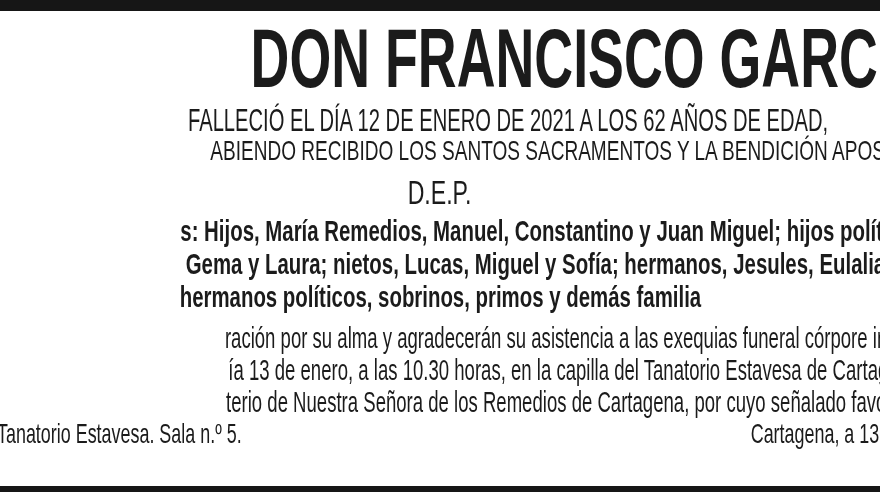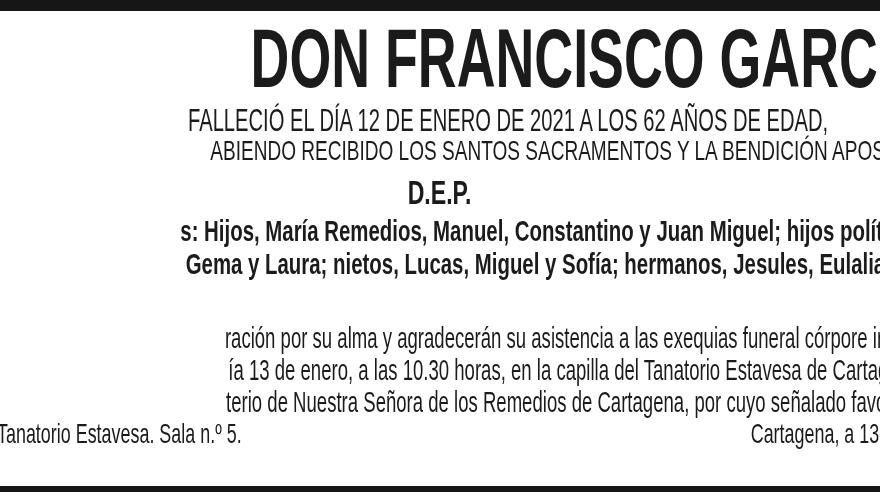--- a/index.html
+++ b/index.html
@@ -40,21 +40,21 @@
     transform-origin: center center;
   }
   .anchor-left  { text-align: left; }
   .anchor-left .cx { transform-origin: left center; }
   .anchor-right { text-align: right; }
   .anchor-right .cx { transform-origin: right center; }
 
   .t-title      { top: 16px;  font-size: 84px; font-weight: bold; }
   .t-death      { top: 104px; font-size: 32px; }
   .t-sacraments { top: 137px; font-size: 28px; }
-  .t-dep        { top: 176px; font-size: 33px; font-weight: bold; }
+  .t-dep        { top: 176px; font-size: 33px; font-weight: normal; }
   .t-fam1       { top: 216px; font-size: 30px; font-weight: bold; }
   .t-fam2       { top: 249px; font-size: 30px; font-weight: bold; }
   .t-fam3       { top: 282px; font-size: 30px; font-weight: bold; }
   .t-ann1       { top: 324px; font-size: 29px; }
   .t-ann2       { top: 356px; font-size: 29px; }
   .t-ann3       { top: 388px; font-size: 29px; }
   .t-venue      { top: 420px; font-size: 28px; left: -3px; }
   .t-dateline   { top: 420px; font-size: 28px; right: -14px; left: auto; }
   .t-funeral    { top: 447px; font-size: 26px; left: 545px; }
 </style>
@@ -80,20 +80,23 @@
   <div class="line t-dep">
     <span class="cx" style="--sx:0.70">D.E.P.</span>
   </div>
 
   <div class="line t-fam1">
     <span class="cx" style="--sx:0.68">s: Hijos, María Remedios, Manuel, Constantino y Juan Miguel; hijos políticos, J</span>
   </div>
   <div class="line t-fam2">
     <span class="cx" style="--sx:0.68">Gema y Laura; nietos, Lucas, Miguel y Sofía; hermanos, Jesules, Eulalia, Rafa, Ja</span>
   </div>
+  <div class="line t-fam3">
+    <span class="cx" style="--sx:0.68">hermanos políticos, sobrinos, primos y demás familia</span>
+  </div>
 
   <div class="line t-ann1">
     <span class="cx" style="--sx:0.64">ración por su alma y agradecerán su asistencia a las exequias funeral córpore insepulto que tend</span>
   </div>
   <div class="line t-ann2">
     <span class="cx" style="--sx:0.64">ía 13 de enero, a las 10.30 horas, en la capilla del Tanatorio Estavesa de Cartagena, y a su posteri</span>
   </div>
   <div class="line t-ann3">
     <span class="cx" style="--sx:0.64">terio de Nuestra Señora de los Remedios de Cartagena, por cuyo señalado favor les anticipan las</span>
   </div>

